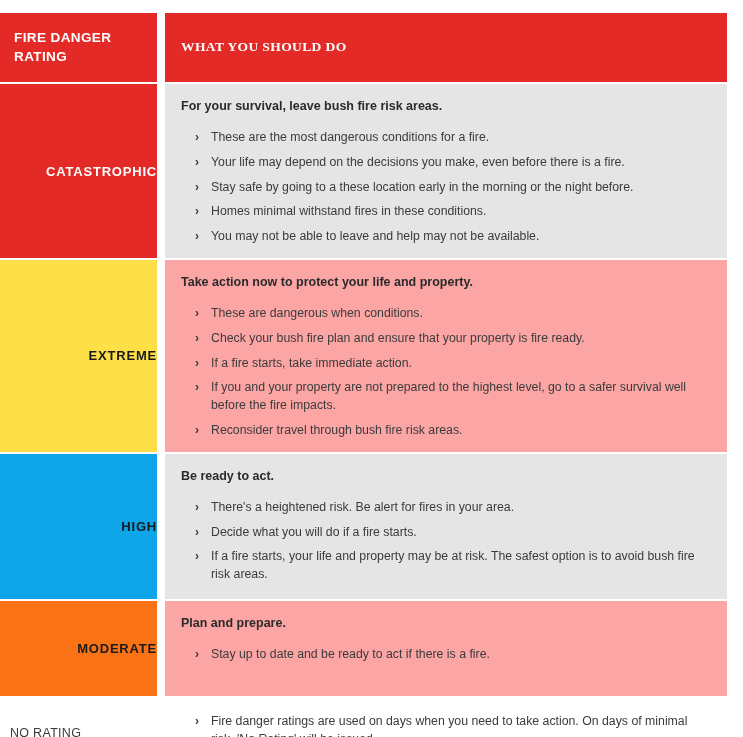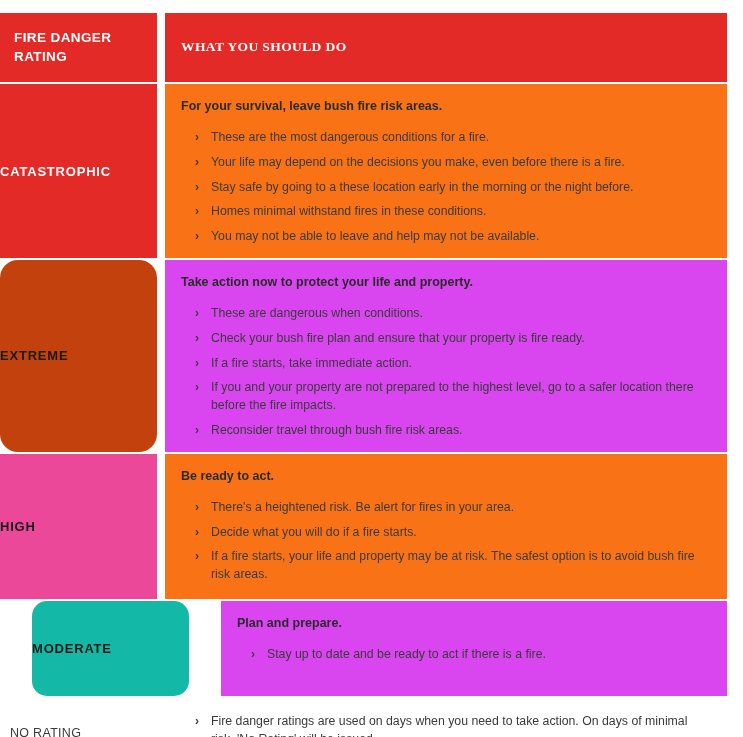--- a/index.html
+++ b/index.html
@@ -27,21 +27,21 @@
   .row {
     display: flex;
     align-items: stretch;
     width: 727px;
   }
   .rating-cell {
     width: 157px;
     flex: 0 0 157px;
     display: flex;
     align-items: center;
-    justify-content: flex-start;
+    justify-content: flex-end;
     box-sizing: border-box;
   }
   .action-cell {
     flex: 1 1 auto;
     margin-left: 8px;
     box-sizing: border-box;
     padding: 12px 14px 12px 16px;
   }
 
   
@@ -71,38 +71,38 @@
   
   .rating-label {
     font-weight: bold;
     font-size: 13px;
     letter-spacing: 0.8px;
     text-align: center;
     text-transform: uppercase;
   }
   .rating-catastrophic { background: #e42a26; }
   .rating-catastrophic .rating-label { color: #ffffff; }
-  .rating-extreme { background: #c2410c; border-radius: 18px; }
+  .rating-extreme { background: #fde047; }
   .rating-extreme .rating-label { color: #1a1a1a; }
-  .rating-high { background: #ec4899; }
+  .rating-high { background: #0ea5e9; }
   .rating-high .rating-label { color: #1a1a1a; }
-  .rating-moderate { background: #14b8a6; border-radius: 15px; }
+  .rating-moderate { background: #f97316; }
   .rating-moderate .rating-label { color: #1a1a1a; }
   .rating-none { background: transparent; justify-content: flex-start; padding-left: 10px; }
   .rating-none .rating-label {
     color: #3b3b3b;
     font-weight: normal;
     letter-spacing: 0.3px;
     font-size: 12.5px;
     text-align: left;
   }
 
   
-  .bg-white { background: #f97316; }
-  .bg-grey  { background: #d946ef; }
+  .bg-white { background: #e5e5e5; }
+  .bg-grey  { background: #fca5a5; }
   .bg-none  { background: transparent; }
 
   
   .lead {
     font-weight: bold;
     font-size: 12.5px;
     color: #2b2b2b;
     margin: 2px 0 14px 0;
     line-height: 1.35;
   }
@@ -130,21 +130,21 @@
   }
 
   
   .row-catastrophic .rating-cell,
   .row-catastrophic .action-cell { min-height: 159px; }
   .row-extreme .rating-cell,
   .row-extreme .action-cell { min-height: 188px; }
   .row-high .rating-cell,
   .row-high .action-cell { min-height: 145px; }
   .row-moderate .rating-cell,
-  .row-moderate .action-cell { min-height: 95px; margin-left: 32px; }
+  .row-moderate .action-cell { min-height: 95px; }
   .row-norating { margin-top: 9px; }
   .row-norating .rating-cell,
   .row-norating .action-cell { min-height: 50px; }
   .row-norating .action-cell { padding-top: 8px; }
 
   .spacer-2 { height: 2px; }
 </style>
 </head>
 <body>
 
@@ -182,21 +182,21 @@
   <div class="row row-extreme">
     <div class="rating-cell rating-extreme">
       <span class="rating-label">EXTREME</span>
     </div>
     <div class="action-cell bg-grey">
       <div class="lead">Take action now to protect your life and property.</div>
       <ul class="points">
         <li><span class="chev">›</span><span>These are dangerous when conditions.</span></li>
         <li><span class="chev">›</span><span>Check your bush fire plan and ensure that your property is fire ready.</span></li>
         <li><span class="chev">›</span><span>If a fire starts, take immediate action.</span></li>
-        <li><span class="chev">›</span><span>If you and your property are not prepared to the highest level, go to a safer location there before the fire impacts.</span></li>
+        <li><span class="chev">›</span><span>If you and your property are not prepared to the highest level, go to a safer survival well before the fire impacts.</span></li>
         <li><span class="chev">›</span><span>Reconsider travel through bush fire risk areas.</span></li>
       </ul>
     </div>
   </div>
 
   <div class="spacer-2"></div>
 
   <div class="row row-high">
     <div class="rating-cell rating-high">
       <span class="rating-label">HIGH</span>

